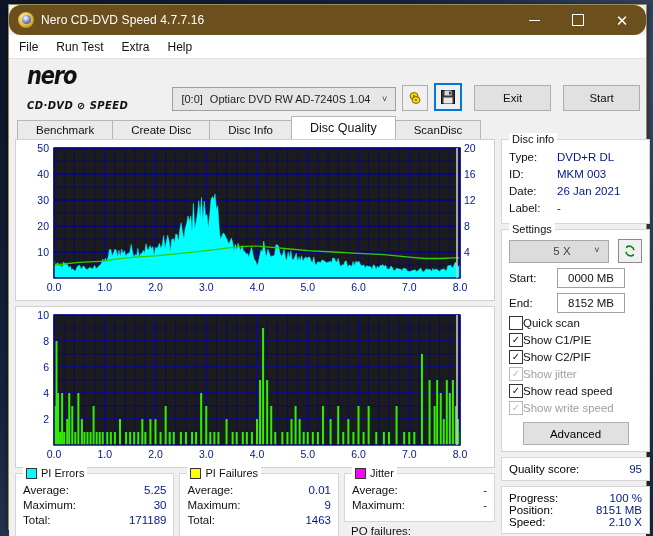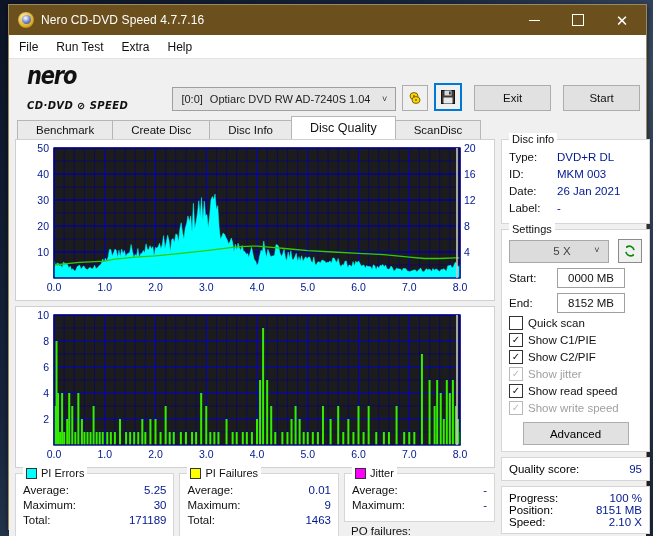--- a/index.html
+++ b/index.html
@@ -10,21 +10,21 @@
   }
   .desktop{position:absolute;inset:0;}
   
   .win{
     position:absolute;left:8px;top:4px;width:637px;height:524px;
     background:#f0f0f0;border:1px solid #9a8a5e;box-shadow:0 2px 6px rgba(0,0,0,.6);
     display:flex;flex-direction:column;
   }
   .titlebar{
     height:30px;background:#6b4f1d;display:flex;align-items:center;
-    color:#fff;position:relative;flex:0 0 30px;
+    color:#fff;position:relative;flex:0 0 30px;border-radius:12px;
   }
   .app-icon{width:16px;height:16px;margin-left:9px;margin-right:7px;border-radius:50%;
     background:radial-gradient(circle at 35% 30%,#ffe9a0,#e0b429 60%,#a87f15);
     box-shadow:inset 0 0 1px #6b4f1d;position:relative;}
   .app-icon:after{content:"";position:absolute;left:4px;top:3px;width:9px;height:9px;border-radius:50%;
     background:radial-gradient(circle at 40% 35%,#fff,#6a7fcf 55%,#283a82);}
   .title-text{font-size:12px;letter-spacing:.1px;}
   .win-ctrl{position:absolute;top:0;height:30px;width:44px;display:flex;align-items:center;justify-content:center;font-size:13px;color:#fff;}
   .c-min{right:90px;}.c-max{right:46px;}.c-close{right:2px;}
   .c-min i{display:block;width:11px;height:1px;background:#fff;font-style:normal;}
@@ -75,21 +75,21 @@
   
   .info-row{display:flex;font-size:11.5px;line-height:17px;}
   .info-row .k{width:48px;color:#111;}
   .info-row .v{color:#00188f;}
   .sel{width:92px;height:21px;background:#dcdcdc;border:1px solid #a8a8a8;font-size:11.5px;color:#444;display:flex;align-items:center;padding-left:6px;position:relative;justify-content:center;}
   .sel .chev{position:absolute;right:3px;top:4px;}
   .refresh{width:22px;height:22px;border:1px solid #8b8b8b;background:#f0f0f0;display:flex;align-items:center;justify-content:center;}
   .fld{width:66px;height:18px;border:1px solid #a0a0a0;background:#fff;font-size:11.5px;color:#111;display:flex;align-items:center;justify-content:center;}
   .lblrow{display:flex;align-items:center;font-size:11.5px;margin-top:5px;}
   .lblrow .lk{width:48px;color:#111;}
-  .cbrow{display:flex;align-items:center;gap:5px;font-size:11.5px;color:#111;margin-top:3px;}
+  .cbrow{display:flex;align-items:center;font-size:11.5px;color:#111;margin-top:3px;}
   .cb{width:12px;height:12px;border:1px solid #333;background:#fff;display:flex;align-items:center;justify-content:center;font-size:10px;color:#111;line-height:1;}
   .cbrow.dis{color:#a0a0a0;}
   .cbrow.dis .cb{border-color:#b9b9b9;color:#b9b9b9;}
   .adv{width:104px;height:21px;background:#e1e1e1;border:1px solid #adadad;font-size:11.5px;display:flex;align-items:center;justify-content:center;margin:7px auto 0 auto;}
   .qs{display:flex;font-size:11.5px;}
   .qs .k{flex:1;}
   .qs .v{color:#00188f;font-weight:normal;}
   .prog .k{width:62px;}
 </style>
 </head>

